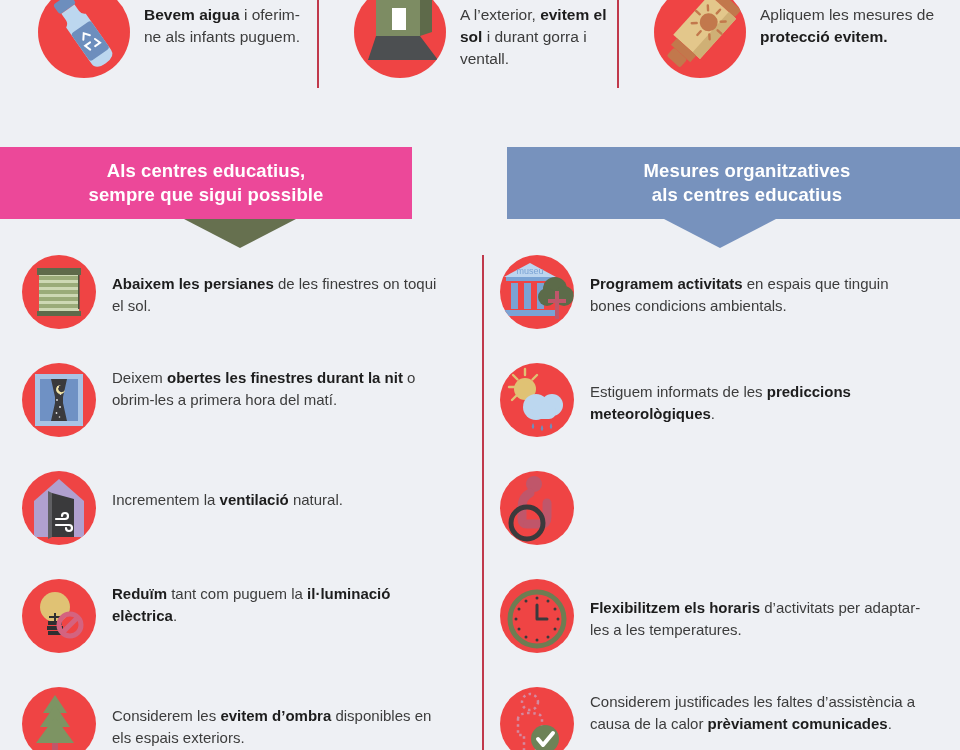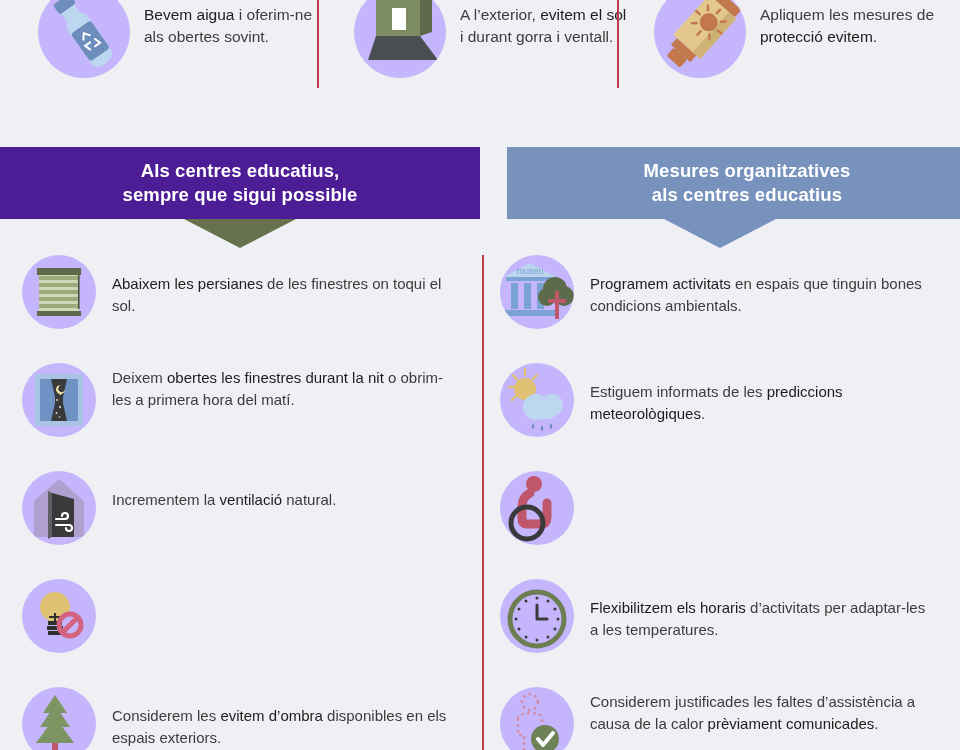--- a/index.html
+++ b/index.html
@@ -37,59 +37,59 @@
     position: absolute;
     top: -8px;
     width: 2px;
     height: 96px;
     background: #c0394b;
   }
   .top-divider.d1 { left: 317px; }
   .top-divider.d2 { left: 617px; }
 
   .icon-circle {
-    background: #c4b5fd;
+    background: #ef4444;
     border-radius: 50%;
     flex: 0 0 auto;
     position: relative;
     overflow: hidden;
   }
   .top-card .icon-circle {
     width: 92px; height: 92px;
     margin-top: -14px;
     margin-left: 14px;
   }
   .top-card .txt {
     margin-left: 14px;
     margin-top: 4px;
     font-size: 15.5px;
     line-height: 1.42;
     color: #3c3c3c;
   }
-  .txt b { font-weight: normal; color: #1d1d1d; }
+  .txt b { font-weight: bold; color: #1d1d1d; }
 
   
   .banners {
     position: absolute;
     left: 0; top: 147px; width: 960px; height: 72px;
   }
   .banner {
     position: absolute;
     top: 0; height: 72px;
     display: flex;
     align-items: center;
     justify-content: center;
     text-align: center;
     color: #ffffff;
     font-weight: bold;
     font-size: 18.5px;
     line-height: 1.32;
     letter-spacing: .1px;
   }
-  .banner.green { left: 0;   width: 480px; background: #4c1d95; }
+  .banner.green { left: 0;   width: 412px; background: #ec4899; }
   .banner.blue  { left: 507px; width: 480px; background: #7792bd; }
 
   .arrow {
     position: absolute;
     top: 219px;
     width: 0; height: 0;
     border-left: 56px solid transparent;
     border-right: 56px solid transparent;
   }
   .arrow.green { left: 184px; border-top: 29px solid #66704f; }
@@ -146,21 +146,21 @@
           <path d="M38 18 h16 v8 q0 4 4 6 l0 44 q0 8 -12 8 q-12 0 -12 -8 l0 -44 q4 -2 4 -6 z" fill="#bcd7ef"></path>
           <rect x="34" y="40" width="24" height="34" rx="3" fill="#6d8ebd"></rect>
           <g stroke="#ffffff" stroke-width="2" fill="none" stroke-linecap="round">
             <path d="M41 52 l4 -5 l4 5"></path>
             <path d="M51 58 l2 6 l-6 0"></path>
             <path d="M41 64 l-2 -6 l6 0"></path>
           </g>
         </g>
       </svg>
     </div>
-    <div class="txt"><b>Bevem aigua</b><span> i oferim-ne als obertes sovint.</span></div>
+    <div class="txt"><b>Bevem aigua</b><span> i oferim-ne als infants puguem.</span></div>
   </div>
 
   <div class="top-divider d1"></div>
 
   <div class="top-card c2">
     <div class="icon-circle">
       <svg width="92" height="92" viewBox="0 0 92 92">
         <rect x="22" y="-10" width="44" height="60" fill="#7d8c63"></rect>
         <polygon points="66,-10 78,-4 78,46 66,50" fill="#5e6a4a"></polygon>
         <rect x="38" y="22" width="14" height="22" fill="#ffffff"></rect>
@@ -279,20 +279,21 @@
       <svg width="74" height="74" viewBox="0 0 74 74">
         <circle cx="33" cy="28" r="15" fill="#e0c274"></circle>
         <rect x="26" y="42" width="14" height="4" fill="#2f2f31"></rect>
         <rect x="25" y="47" width="16" height="4" fill="#2f2f31"></rect>
         <rect x="26" y="52" width="14" height="4" fill="#2f2f31"></rect>
         <path d="M33 34 v10 M27 38 h12" stroke="#2f2f31" stroke-width="2" fill="none"></path>
         <circle cx="48" cy="46" r="11" fill="none" stroke="#d4637f" stroke-width="5"></circle>
         <line x1="41" y1="53" x2="55" y2="39" stroke="#d4637f" stroke-width="5"></line>
       </svg>
     </div>
+    <div class="txt"><b>Reduïm</b><span> tant com puguem la </span><b>il·luminació elèctrica</b><span>.</span></div>
   </div>
 
   <div class="row">
     <div class="icon-circle">
       <svg width="74" height="74" viewBox="0 0 74 74">
         <polygon points="33,8 45,26 21,26" fill="#7d9463"></polygon>
         <polygon points="33,18 48,40 18,40" fill="#7d9463"></polygon>
         <polygon points="33,30 52,56 14,56" fill="#7d9463"></polygon>
         <rect x="30" y="56" width="6" height="16" fill="#c0566a"></rect>
         <ellipse cx="36" cy="68" rx="18" ry="5" fill="#4c4f51"></ellipse>

